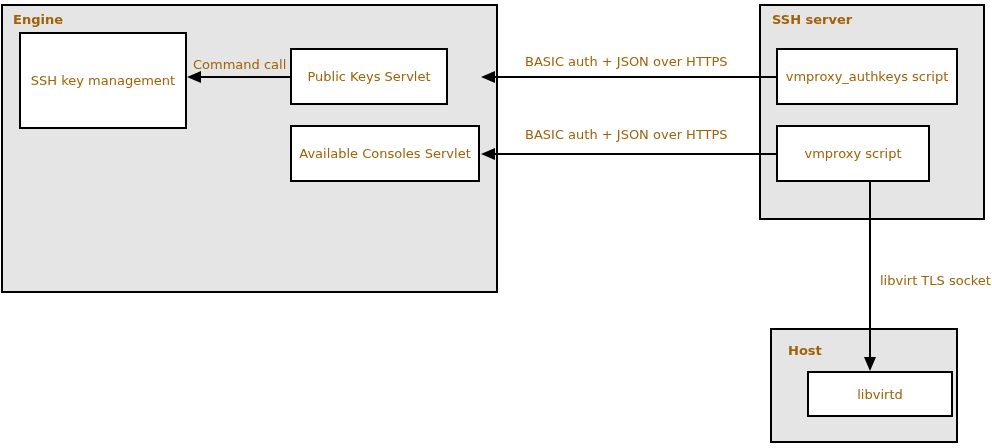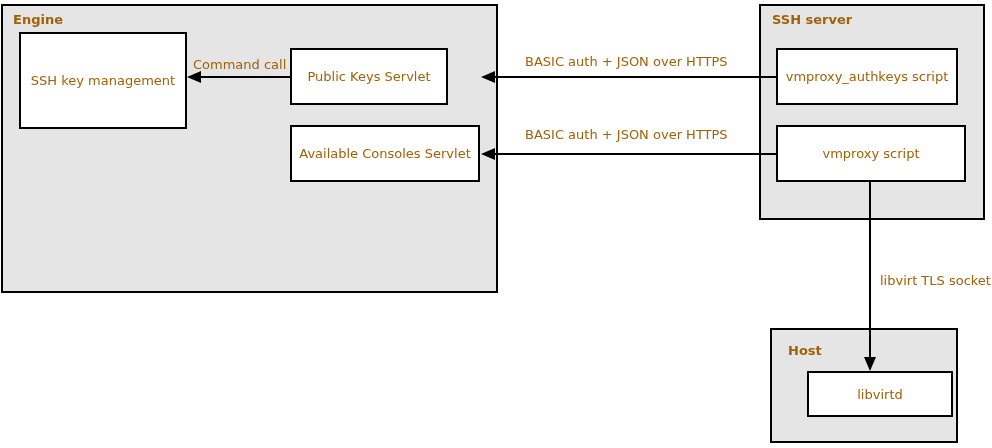--- a/index.html
+++ b/index.html
@@ -68,21 +68,21 @@
 
   #engine-title      { left: 10px; top: 6px; }
   #ssh-server-title  { left: 11px; top: 6px; }
   #host-title        { left: 16px; top: 13px; }
 
   
   #ssh-key-management          { left: 16px;  top: 26px;  width: 168px; height: 97px; }
   #public-keys-servlet         { left: 287px; top: 42px;  width: 158px; height: 57px; }
   #available-consoles-servlet  { left: 287px; top: 119px; width: 190px; height: 57px; }
   #vmproxy-authkeys            { left: 15px;  top: 42px;  width: 182px; height: 57px; }
-  #vmproxy                     { left: 15px;  top: 119px; width: 190px; height: 57px; }
+  #vmproxy                     { left: 15px;  top: 119px; width: 154px; height: 57px; }
   #libvirtd                    { left: 35px;  top: 41px;  width: 146px; height: 46px; }
 
   
   #edge-command-call-line      { left: 196px; top: 76px;  width: 94px;  height: 2px; }
   #edge-command-call-head      { left: 187px; top: 71px; }
   #edge-basic-top-line         { left: 490px; top: 76px;  width: 286px; height: 2px; }
   #edge-basic-top-head         { left: 481px; top: 71px; }
   #edge-basic-bottom-line      { left: 490px; top: 153px; width: 286px; height: 2px; }
   #edge-basic-bottom-head      { left: 481px; top: 148px; }
   #edge-tls-line               { left: 869px; top: 182px; width: 2px;   height: 176px; }

